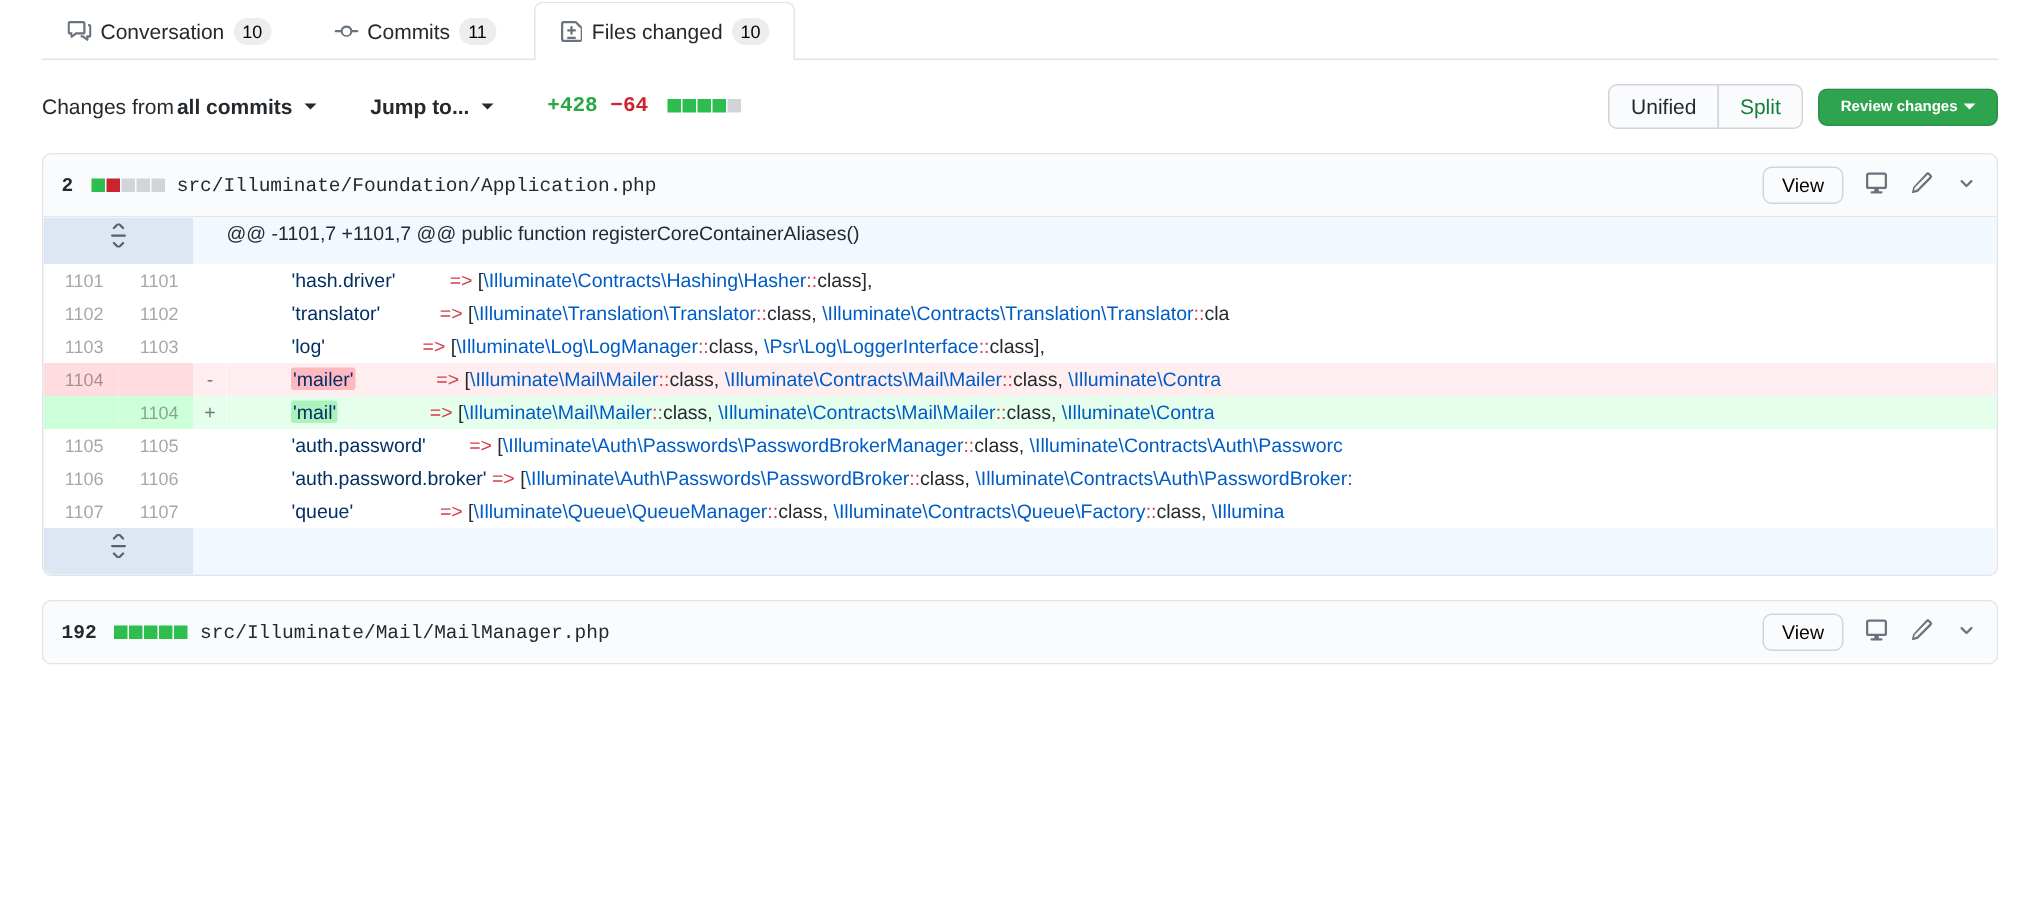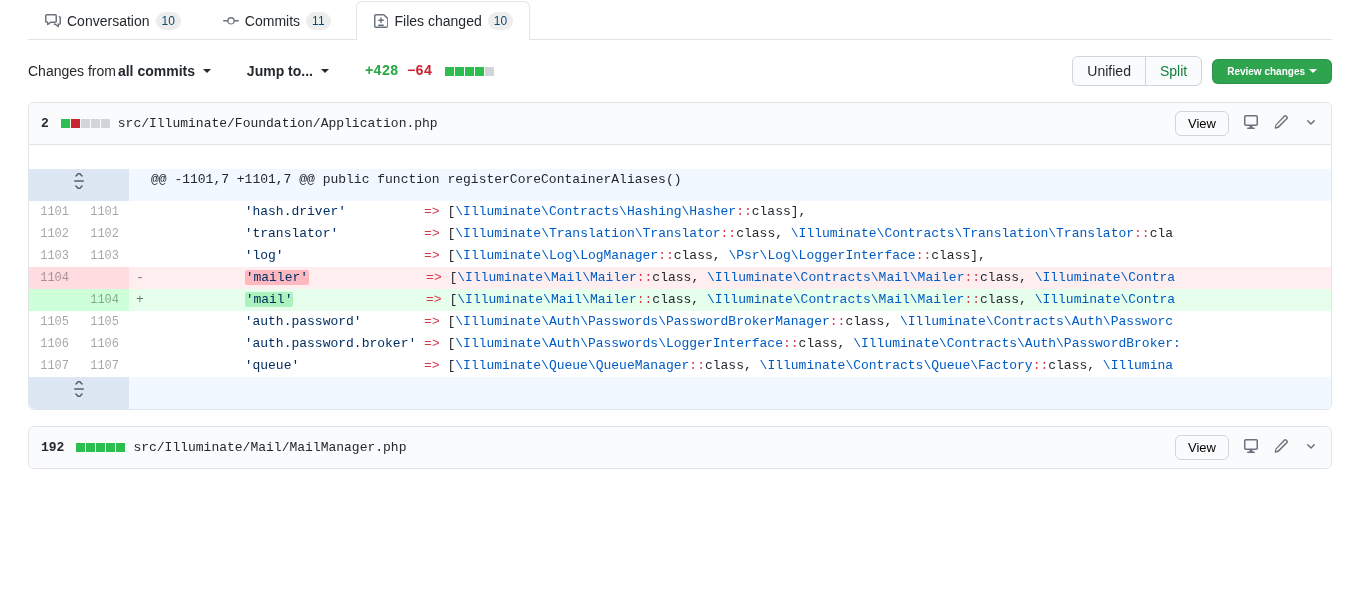--- a/index.html
+++ b/index.html
@@ -4,21 +4,21 @@
 <style>
 * { margin: 0; padding: 0; box-sizing: border-box; }
 body { font-family: -apple-system, BlinkMacSystemFont, "Segoe UI", Helvetica, Arial, sans-serif; font-size: 14px; color: #24292e; background: #fff; width: 1360px; }
 .container { padding: 0 16px; }
 
 
 .tabnav { border-bottom: 1px solid #e1e4e8; margin: 0 12px 16px 12px; display: flex; gap: 8px; }
 .tabnav-tab { display: flex; align-items: center; gap: 6px; padding: 10px 16px; cursor: pointer; color: #24292e; font-size: 14px; border: 1px solid transparent; border-bottom: none; border-radius: 6px 6px 0 0; position: relative; top: 1px; }
 .tabnav-tab.selected { background: #fff; border-color: #e1e4e8; }
 .tabnav-tab .icon { color: #6a737d; display: inline-flex; }
-.counter { background: #ededed; color: #0c4a6e; border-radius: 20px; padding: 0 6px; font-size: 12px; font-weight: 500; min-width: 20px; text-align: center; line-height: 18px; }
+.counter { background: #ededed; color: #000000; border-radius: 20px; padding: 0 6px; font-size: 12px; font-weight: 500; min-width: 20px; text-align: center; line-height: 18px; }
 
 
 .toolbar { display: flex; align-items: center; padding: 0 12px 16px 12px; gap: 16px; }
 .toolbar-left { display: flex; align-items: center; gap: 36px; flex: 1; }
 .btn-link { background: none; border: none; color: #24292e; cursor: pointer; font-size: 14px; display: flex; align-items: center; gap: 2px; }
 .btn-link strong { font-weight: 600; }
 .diffstat-text { font-family: SFMono-Regular, Consolas, "Liberation Mono", Menlo, monospace; font-size: 14px; }
 .diffstat-add { color: #28a745; font-weight: 600; }
 .diffstat-del { color: #cb2431; font-weight: 600; }
 .diffstat-blocks { display: inline-flex; gap: 1px; margin-left: 4px; vertical-align: middle; }
@@ -39,21 +39,21 @@
 .file { border: 1px solid #e1e4e8; border-radius: 6px; margin: 0 12px 16px 12px; }
 .file-header { background: #fafbfc; padding: 8px 12px; border-bottom: 1px solid #e1e4e8; display: flex; align-items: center; border-radius: 6px 6px 0 0; }
 .file-header-left { display: flex; align-items: center; gap: 8px; flex: 1; }
 .file-header-right { display: flex; align-items: center; gap: 14px; color: #6a737d; }
 .file-header-right .icon { cursor: pointer; }
 .btn-sm { background: #fafbfc; border: 1px solid #d1d5da; padding: 4px 12px; font-size: 13px; font-weight: 500; border-radius: 6px; cursor: pointer; }
 .changed-count { font-weight: 600; font-family: SFMono-Regular, Consolas, "Liberation Mono", Menlo, monospace; font-size: 13px; }
 .filename { font-family: SFMono-Regular, Consolas, "Liberation Mono", Menlo, monospace; font-size: 13px; color: #24292e; }
 
 
-.diff-table { width: 100%; border-collapse: collapse; font-family: Liberation Mono, monospace; font-size: 13px; table-layout: fixed; margin-top: 24px; }
+.diff-table { width: 100%; border-collapse: collapse; font-family: Liberation Sans, sans-serif; font-size: 13px; table-layout: fixed; }
 .diff-table td { padding: 0; line-height: 22px; white-space: pre; vertical-align: top; }
 .num-cell { width: 50px; text-align: right; color: rgba(27,31,35,.4); padding: 0 10px !important; user-select: none; cursor: pointer; font-size: 12px; }
 .sign-cell { width: 22px; text-align: center; user-select: none; color: rgba(27,31,35,.6); }
 .code-cell { overflow: hidden; }
 .expand-row td { background: #f1f8ff; }
 .expand-row .expand-cell { background: #dde7f3; text-align: center; padding: 4px 0; cursor: pointer; color: #586069; }
 .del-row td { background: #ffeef0; }
 .del-row .num-cell { background: #ffdce0; }
 .add-row td { background: #e6ffed; }
 .add-row .num-cell { background: #cdffd8; }
@@ -210,21 +210,21 @@
             <tr>
               <td class="num-cell">1105</td>
               <td class="num-cell">1105</td>
               <td class="sign-cell"></td>
               <td class="code-cell">            <span class="s">'auth.password'</span>        <span class="k">=&gt;</span> <span class="p">[</span><span class="c">\Illuminate\Auth\Passwords\PasswordBrokerManager</span><span class="k">::</span><span class="p">class</span><span class="p">, </span><span class="c">\Illuminate\Contracts\Auth\Passworc</span></td>
             </tr>
             <tr>
               <td class="num-cell">1106</td>
               <td class="num-cell">1106</td>
               <td class="sign-cell"></td>
-              <td class="code-cell">            <span class="s">'auth.password.broker'</span> <span class="k">=&gt;</span> <span class="p">[</span><span class="c">\Illuminate\Auth\Passwords\LoggerInterface</span><span class="k">::</span><span class="p">class</span><span class="p">, </span><span class="c">\Illuminate\Contracts\Auth\PasswordBroker:</span></td>
+              <td class="code-cell">            <span class="s">'auth.password.broker'</span> <span class="k">=&gt;</span> <span class="p">[</span><span class="c">\Illuminate\Auth\Passwords\PasswordBroker</span><span class="k">::</span><span class="p">class</span><span class="p">, </span><span class="c">\Illuminate\Contracts\Auth\PasswordBroker:</span></td>
             </tr>
             <tr>
               <td class="num-cell">1107</td>
               <td class="num-cell">1107</td>
               <td class="sign-cell"></td>
               <td class="code-cell">            <span class="s">'queue'</span>                <span class="k">=&gt;</span> <span class="p">[</span><span class="c">\Illuminate\Queue\QueueManager</span><span class="k">::</span><span class="p">class</span><span class="p">, </span><span class="c">\Illuminate\Contracts\Queue\Factory</span><span class="k">::</span><span class="p">class</span><span class="p">, </span><span class="c">\Illumina</span></td>
             </tr>
             <tr class="expand-row">
               <td class="expand-cell" colspan="2"><svg width="16" height="16" viewBox="0 0 16 16" fill="currentColor">
                   <path d="M8.18 1.18a.25.25 0 00-.36 0L5.47 3.53a.75.75 0 01-1.06-1.06L6.76.12a1.75 1.75 0 012.48 0l2.35 2.35a.75.75 0 01-1.06 1.06L8.18 1.18zM7.82 14.82a.25.25 0 00.36 0l2.35-2.35a.75.75 0 011.06 1.06l-2.35 2.35a1.75 1.75 0 01-2.48 0L4.41 13.53a.75.75 0 011.06-1.06l2.35 2.35zM3 8a.75.75 0 01.75-.75h8.5a.75.75 0 010 1.5h-8.5A.75.75 0 013 8z"></path>

